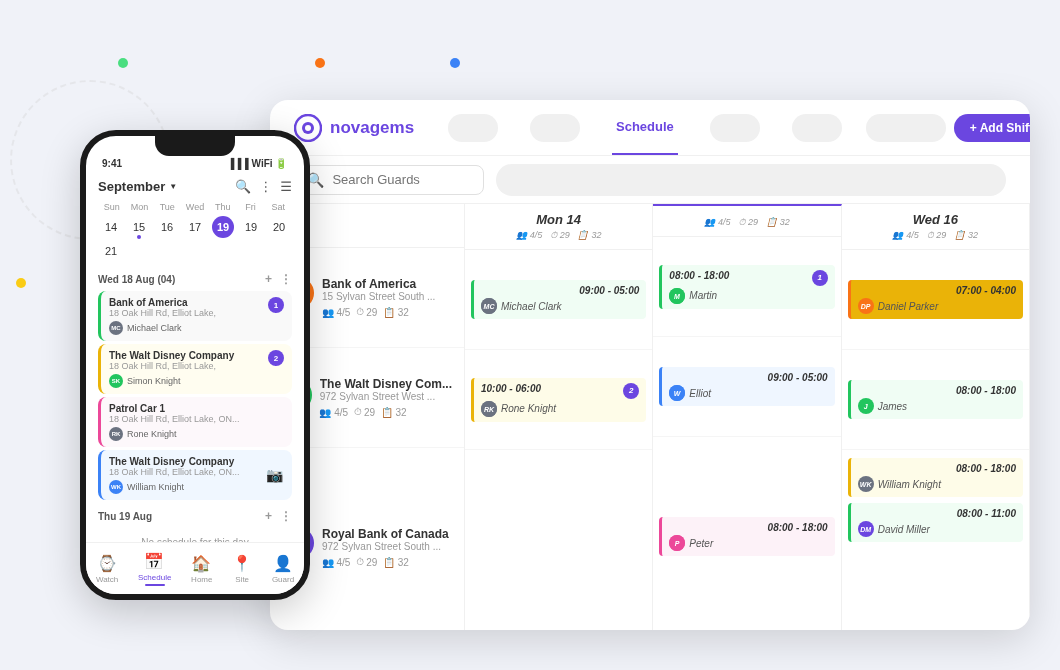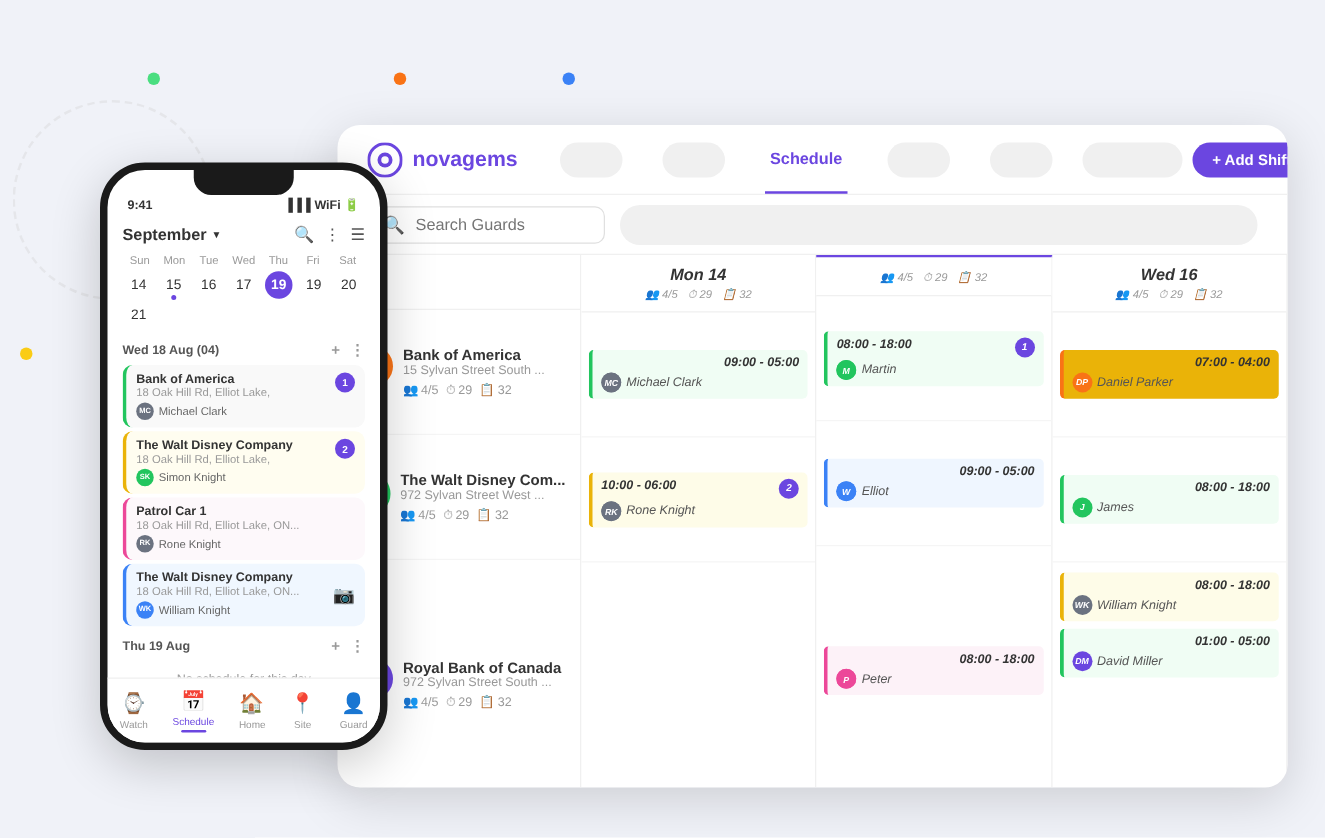--- a/index.html
+++ b/index.html
@@ -828,21 +828,21 @@
 
           <div class="shift-cell" style="height:200px;justify-content:flex-start;padding-top:8px;gap:6px;">
             <div class="shift-card yellow">
               <div class="shift-time">08:00 - 18:00</div>
               <div class="shift-guard">
                 <div class="guard-avatar" style="background:#6b7280;font-size:7px;">WK</div>
                 <span class="guard-name">William Knight</span>
               </div>
             </div>
             <div class="shift-card green">
-              <div class="shift-time">01:00 - 05:00</div>
+              <div class="shift-time">08:00 - 11:00</div>
               <div class="shift-guard">
                 <div class="guard-avatar" style="background:#6b46e0;font-size:7px;">DM</div>
                 <span class="guard-name">David Miller</span>
               </div>
             </div>
           </div>
         </div>
       </div>
 
     </div>

